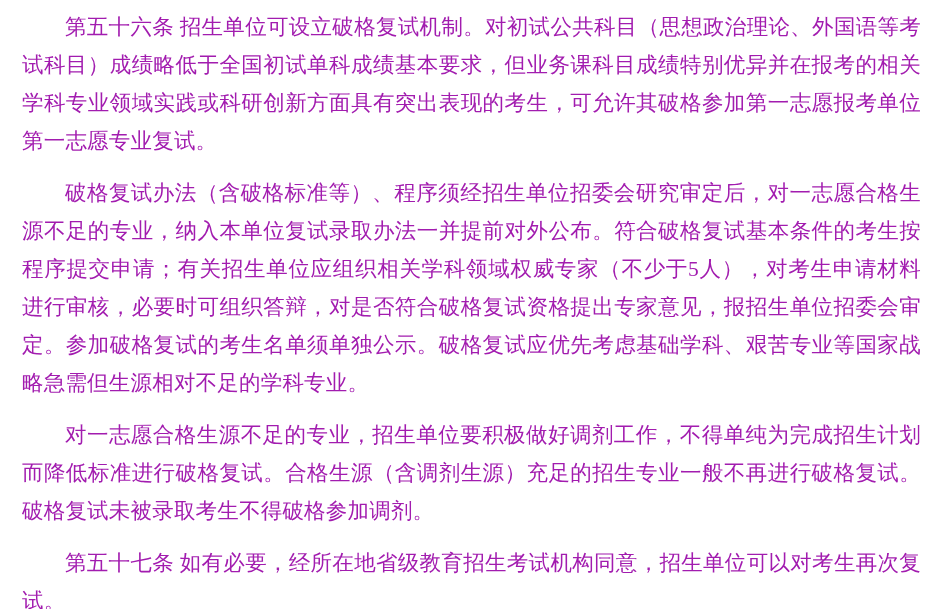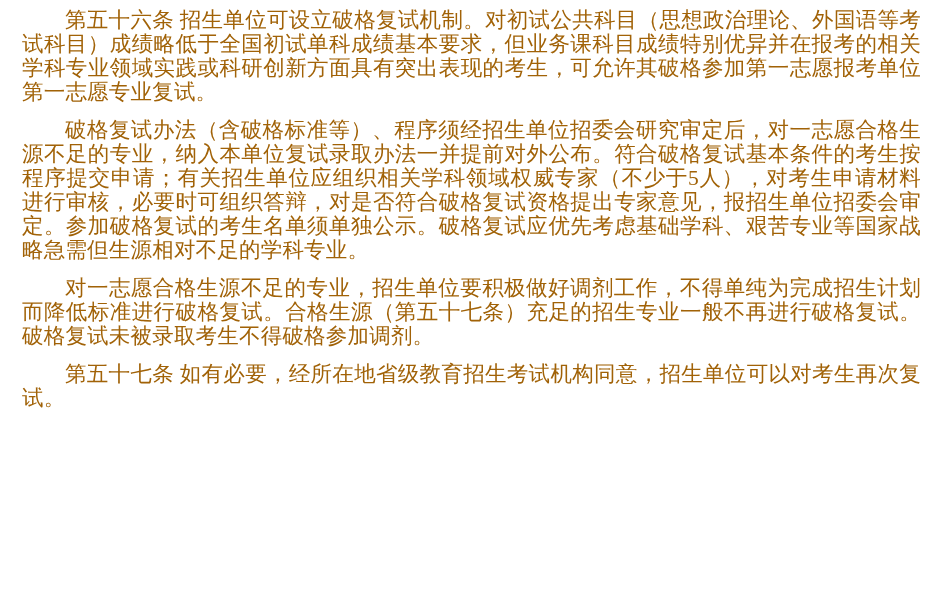--- a/index.html
+++ b/index.html
@@ -16,36 +16,36 @@
   }
   .page {
     box-sizing: border-box;
     width: 943px;
     height: 609px;
     padding: 8px 22px 0 22px;
     background: #ffffff;
   }
   .para {
     font-size: 21.5px;
-    line-height: 24px;
+    line-height: 38px;
     text-align: justify;
     text-justify: inter-ideograph;
     text-indent: 2em;
     margin: 0 0 14px 0;
     letter-spacing: 0.2px;
-    color: #a16207;
+    color: #a21caf;
   }
   .para:last-child {
     margin-bottom: 0;
   }
   .article-head {
     
   }
 </style>
 </head>
 <body>
 
 <div class="page">
   <p class="para article-head">第五十六条 招生单位可设立破格复试机制。对初试公共科目（思想政治理论、外国语等考试科目）成绩略低于全国初试单科成绩基本要求，但业务课科目成绩特别优异并在报考的相关学科专业领域实践或科研创新方面具有突出表现的考生，可允许其破格参加第一志愿报考单位第一志愿专业复试。</p>
   <p class="para">破格复试办法（含破格标准等）、程序须经招生单位招委会研究审定后，对一志愿合格生源不足的专业，纳入本单位复试录取办法一并提前对外公布。符合破格复试基本条件的考生按程序提交申请；有关招生单位应组织相关学科领域权威专家（不少于5人），对考生申请材料进行审核，必要时可组织答辩，对是否符合破格复试资格提出专家意见，报招生单位招委会审定。参加破格复试的考生名单须单独公示。破格复试应优先考虑基础学科、艰苦专业等国家战略急需但生源相对不足的学科专业。</p>
-  <p class="para">对一志愿合格生源不足的专业，招生单位要积极做好调剂工作，不得单纯为完成招生计划而降低标准进行破格复试。合格生源（第五十七条）充足的招生专业一般不再进行破格复试。破格复试未被录取考生不得破格参加调剂。</p>
+  <p class="para">对一志愿合格生源不足的专业，招生单位要积极做好调剂工作，不得单纯为完成招生计划而降低标准进行破格复试。合格生源（含调剂生源）充足的招生专业一般不再进行破格复试。破格复试未被录取考生不得破格参加调剂。</p>
   <p class="para article-head">第五十七条 如有必要，经所在地省级教育招生考试机构同意，招生单位可以对考生再次复试。</p>
 </div>
 
 </body></html>

